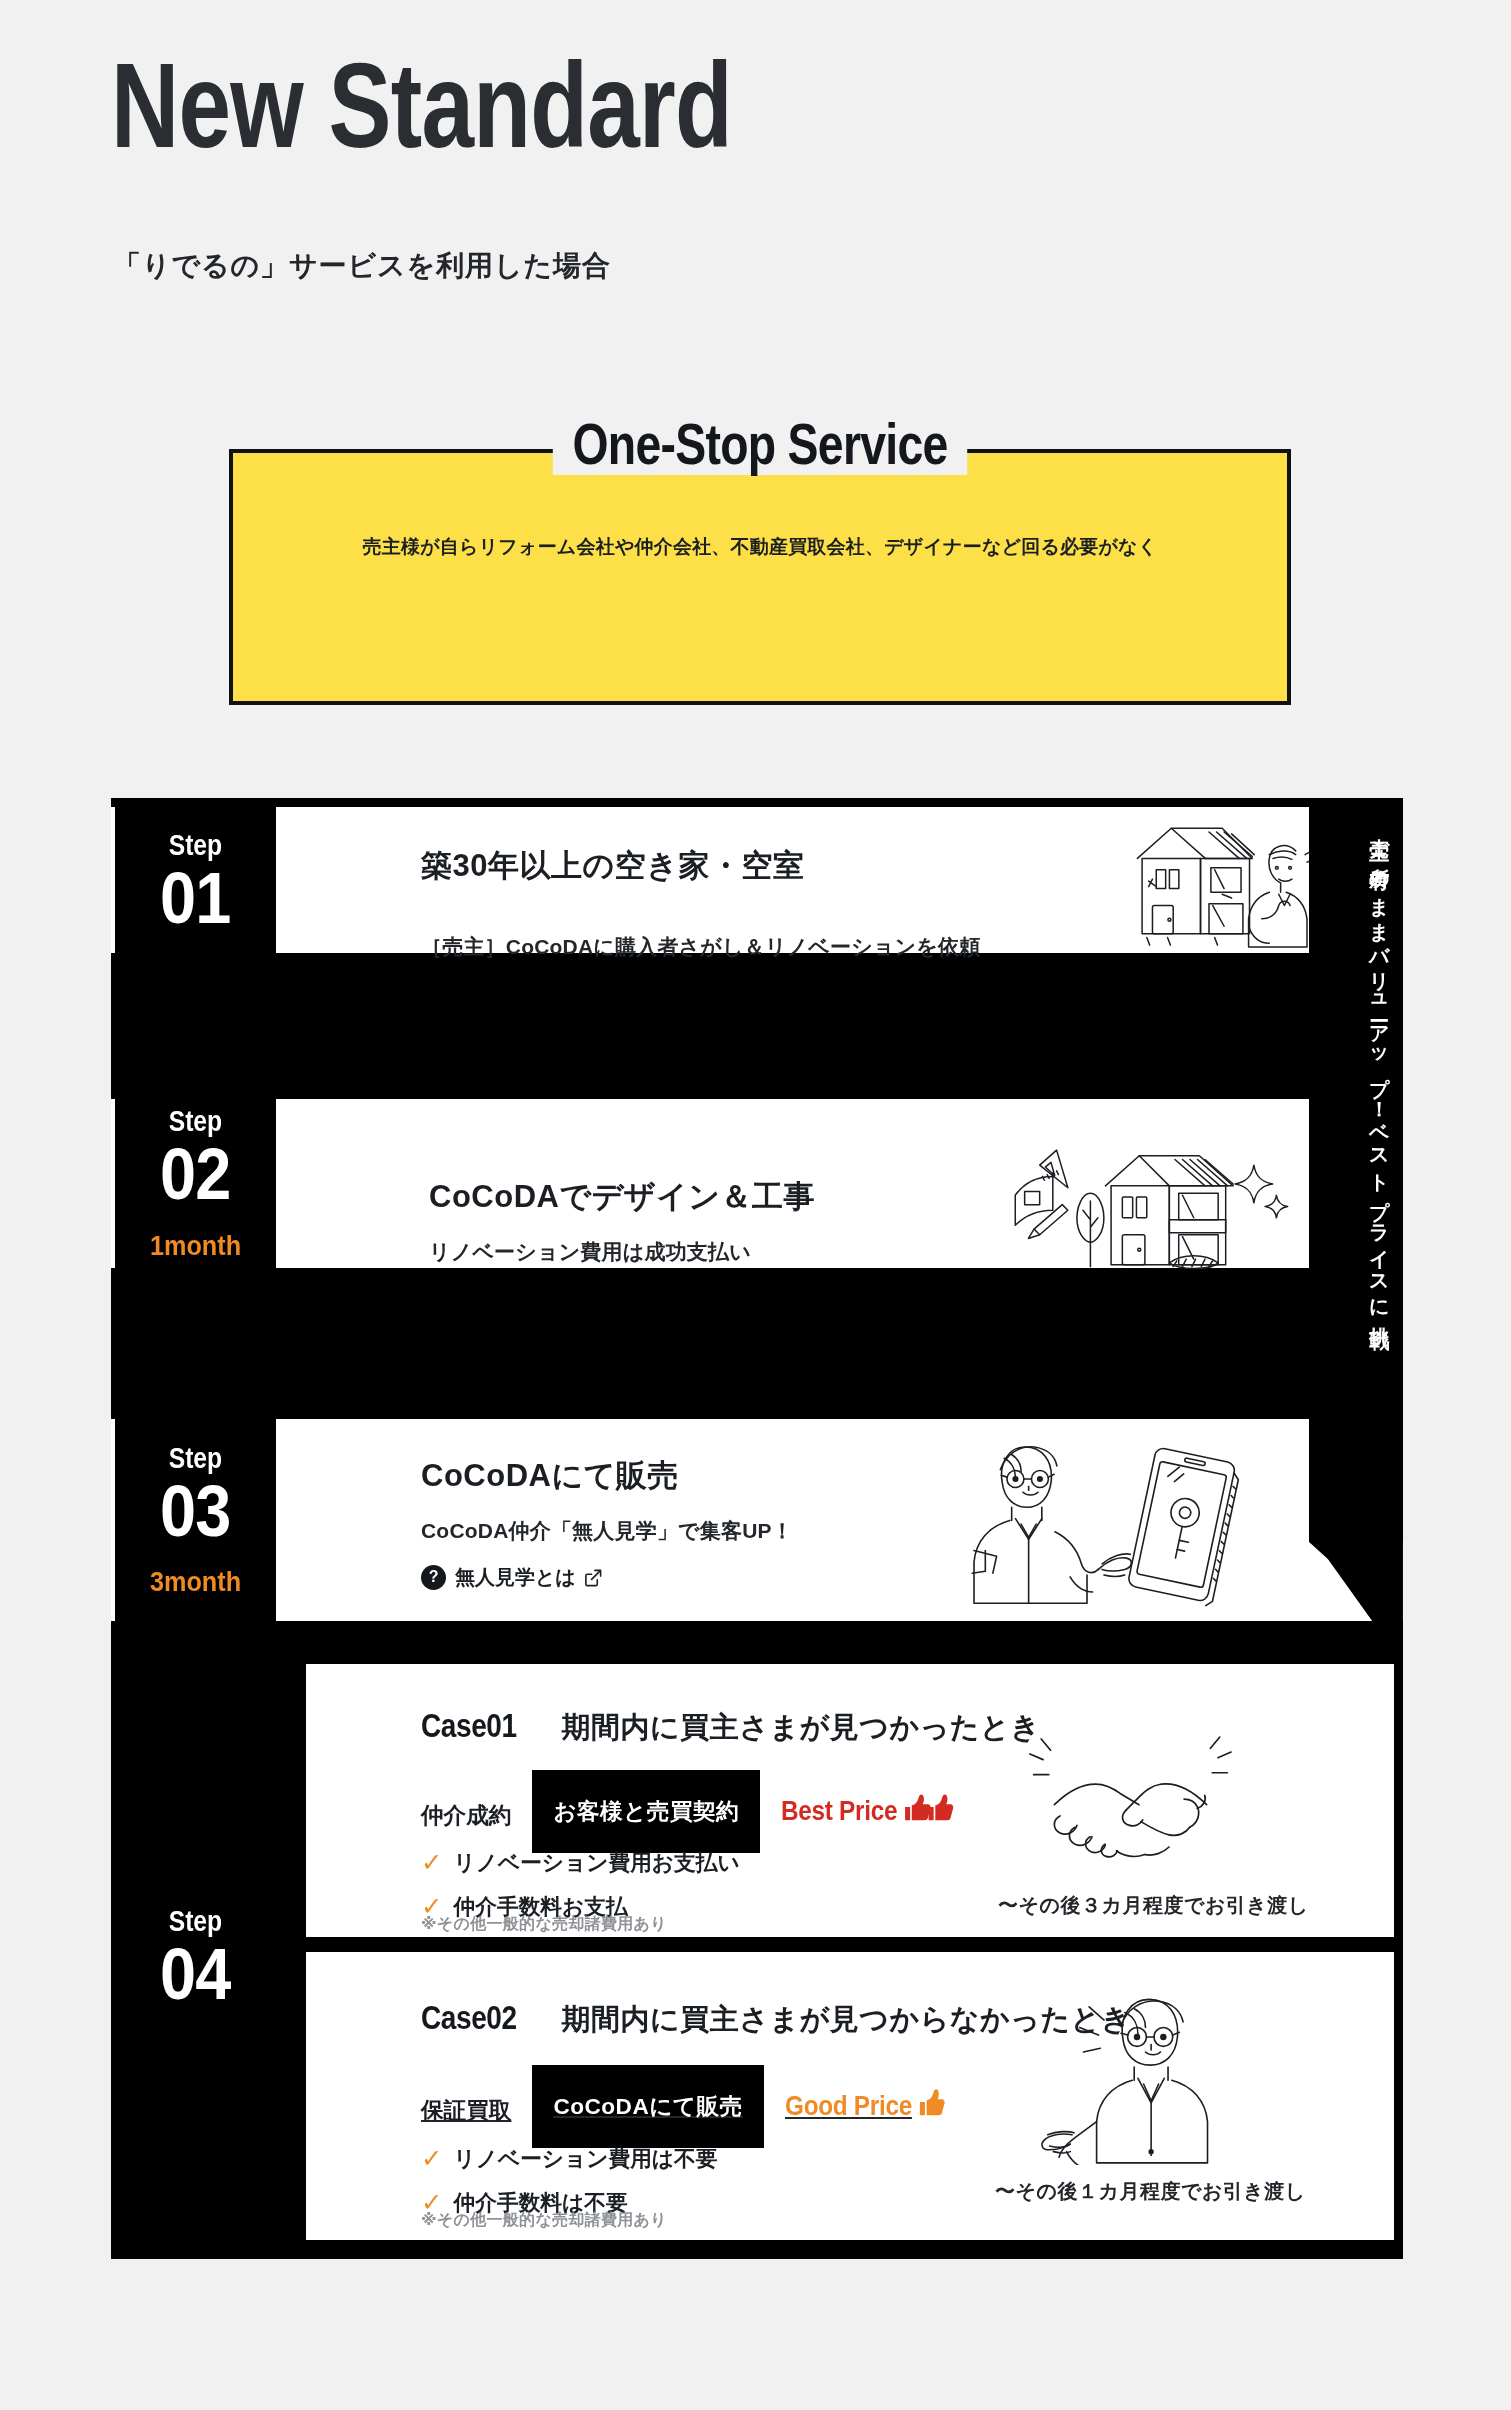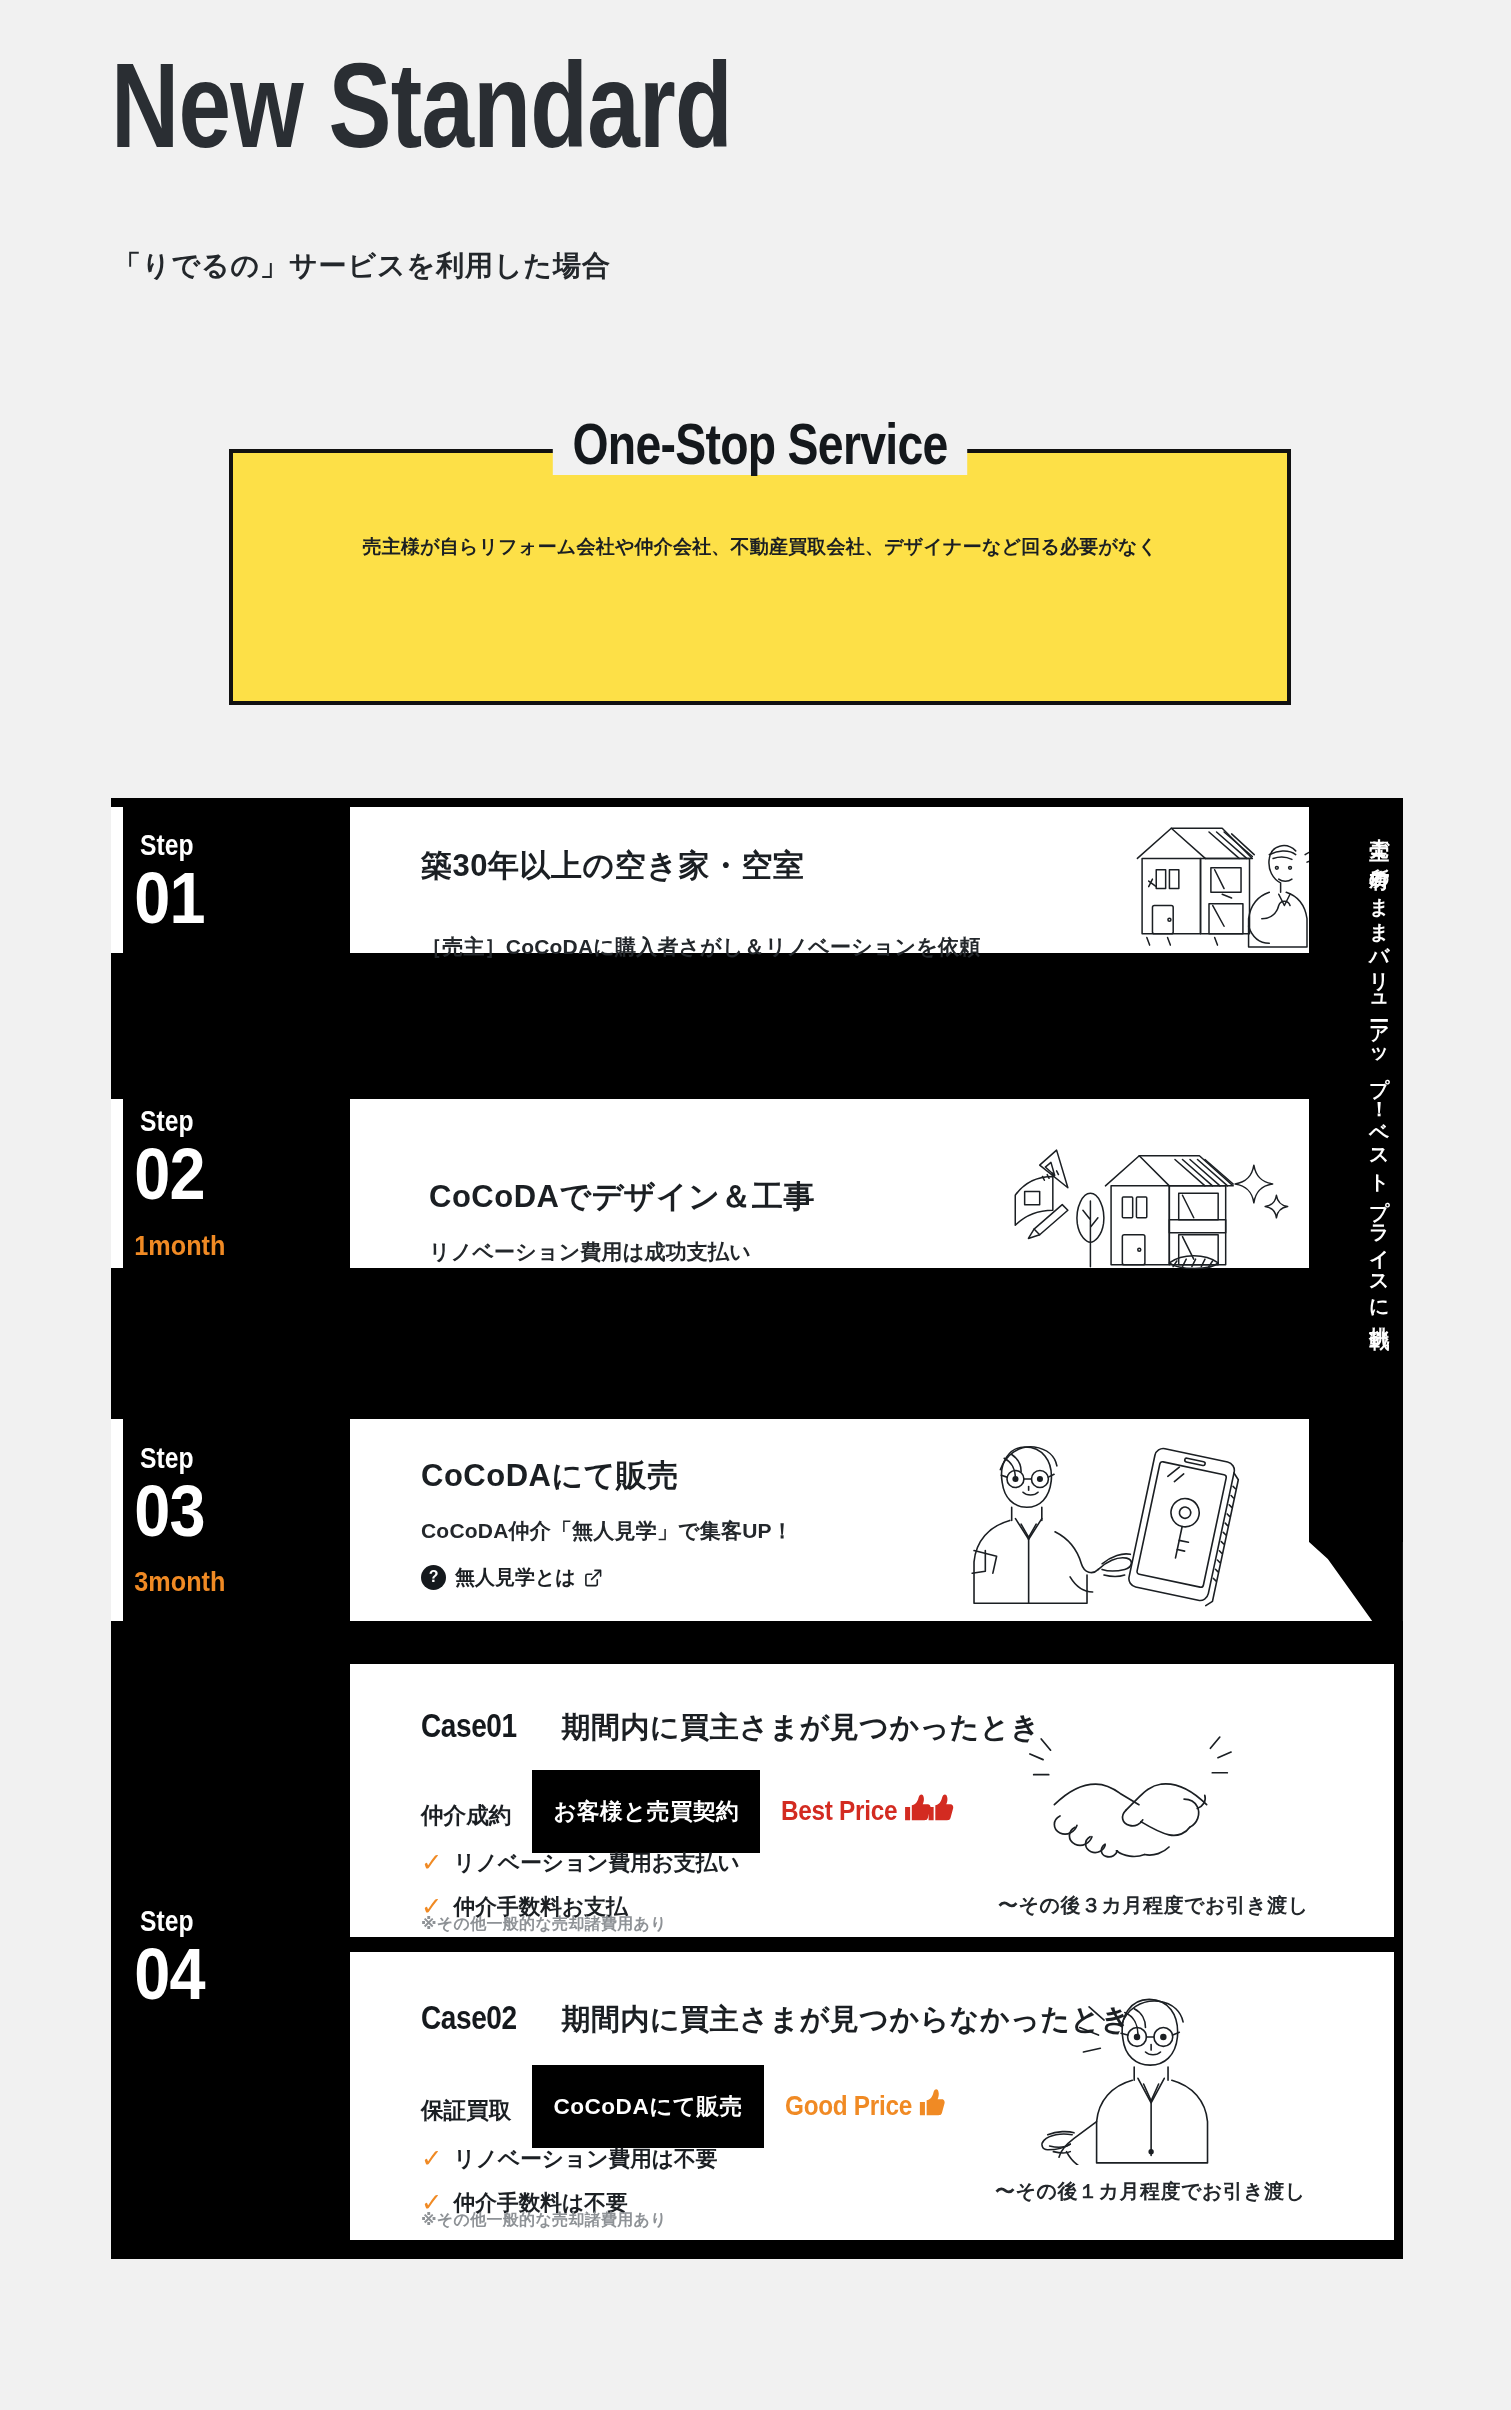--- a/index.html
+++ b/index.html
@@ -80,25 +80,25 @@
   .notch {
     position: absolute; right: 0; top: 744px;
     width: 94px; height: 122px; z-index: 4;
   }
 
   .row {
     position: absolute; left: 0;
     background: #fff;
   }
   .stepcol {
-    position: absolute; left: 12px; top: 0;
-    width: 227px; height: 100%;
+    position: absolute; left: 4px; top: 0;
+    width: 161px; height: 100%;
     background: #000; color: #fff;
     display: flex; flex-direction: column;
-    justify-content: center;
+    align-items: center; justify-content: center;
     z-index: 3;
   }
   .step-word {
     font-size: 29px; font-weight: 900; letter-spacing: 0px;
     transform: scaleX(0.85);
   }
   .step-num {
     font-size: 72px; font-weight: 900; line-height: 0.95;
     letter-spacing: -0.9px; margin-top: 1.9px;
     transform: scaleX(0.9);
@@ -408,21 +408,21 @@
           <path d="M130 141 c10 2 20 -2 26 -8"></path>
         </svg>
       </div>
     </div>
 
     <div class="row" style="top:1154px; left:195px; width:1088px; height:288px;">
       <div class="case-head" style="left:115px; top:47px;">
         <span class="case-tag">Case02</span>
         <span class="case-desc">期間内に買主さまが見つからなかったとき</span>
       </div>
-      <div class="deal-row" style="left:115px; top:113px;">
+      <div class="deal-row" style="left:115px; top:113px;text-decoration:underline;">
         <span class="deal-label">保証買取</span>
         <span class="deal-chip">CoCoDAにて販売</span>
         <span class="price-badge price-good">
           <span>Good Price</span>
           <span>
             <svg width="30" height="32" viewBox="0 0 32 34" fill="#f08a24">
               <path d="M2 16 h6 v14 h-6 z"></path>
               <path d="M10 14 c4 0 7 -4 8 -8 c1 -4 5 -5 6 -1 c1 3 0 6 -1 8 h5 c3 0 4 3 3 5 l-3 10 c-1 2 -2 2 -4 2 h-14 z"></path>
             </svg>
           </span>

